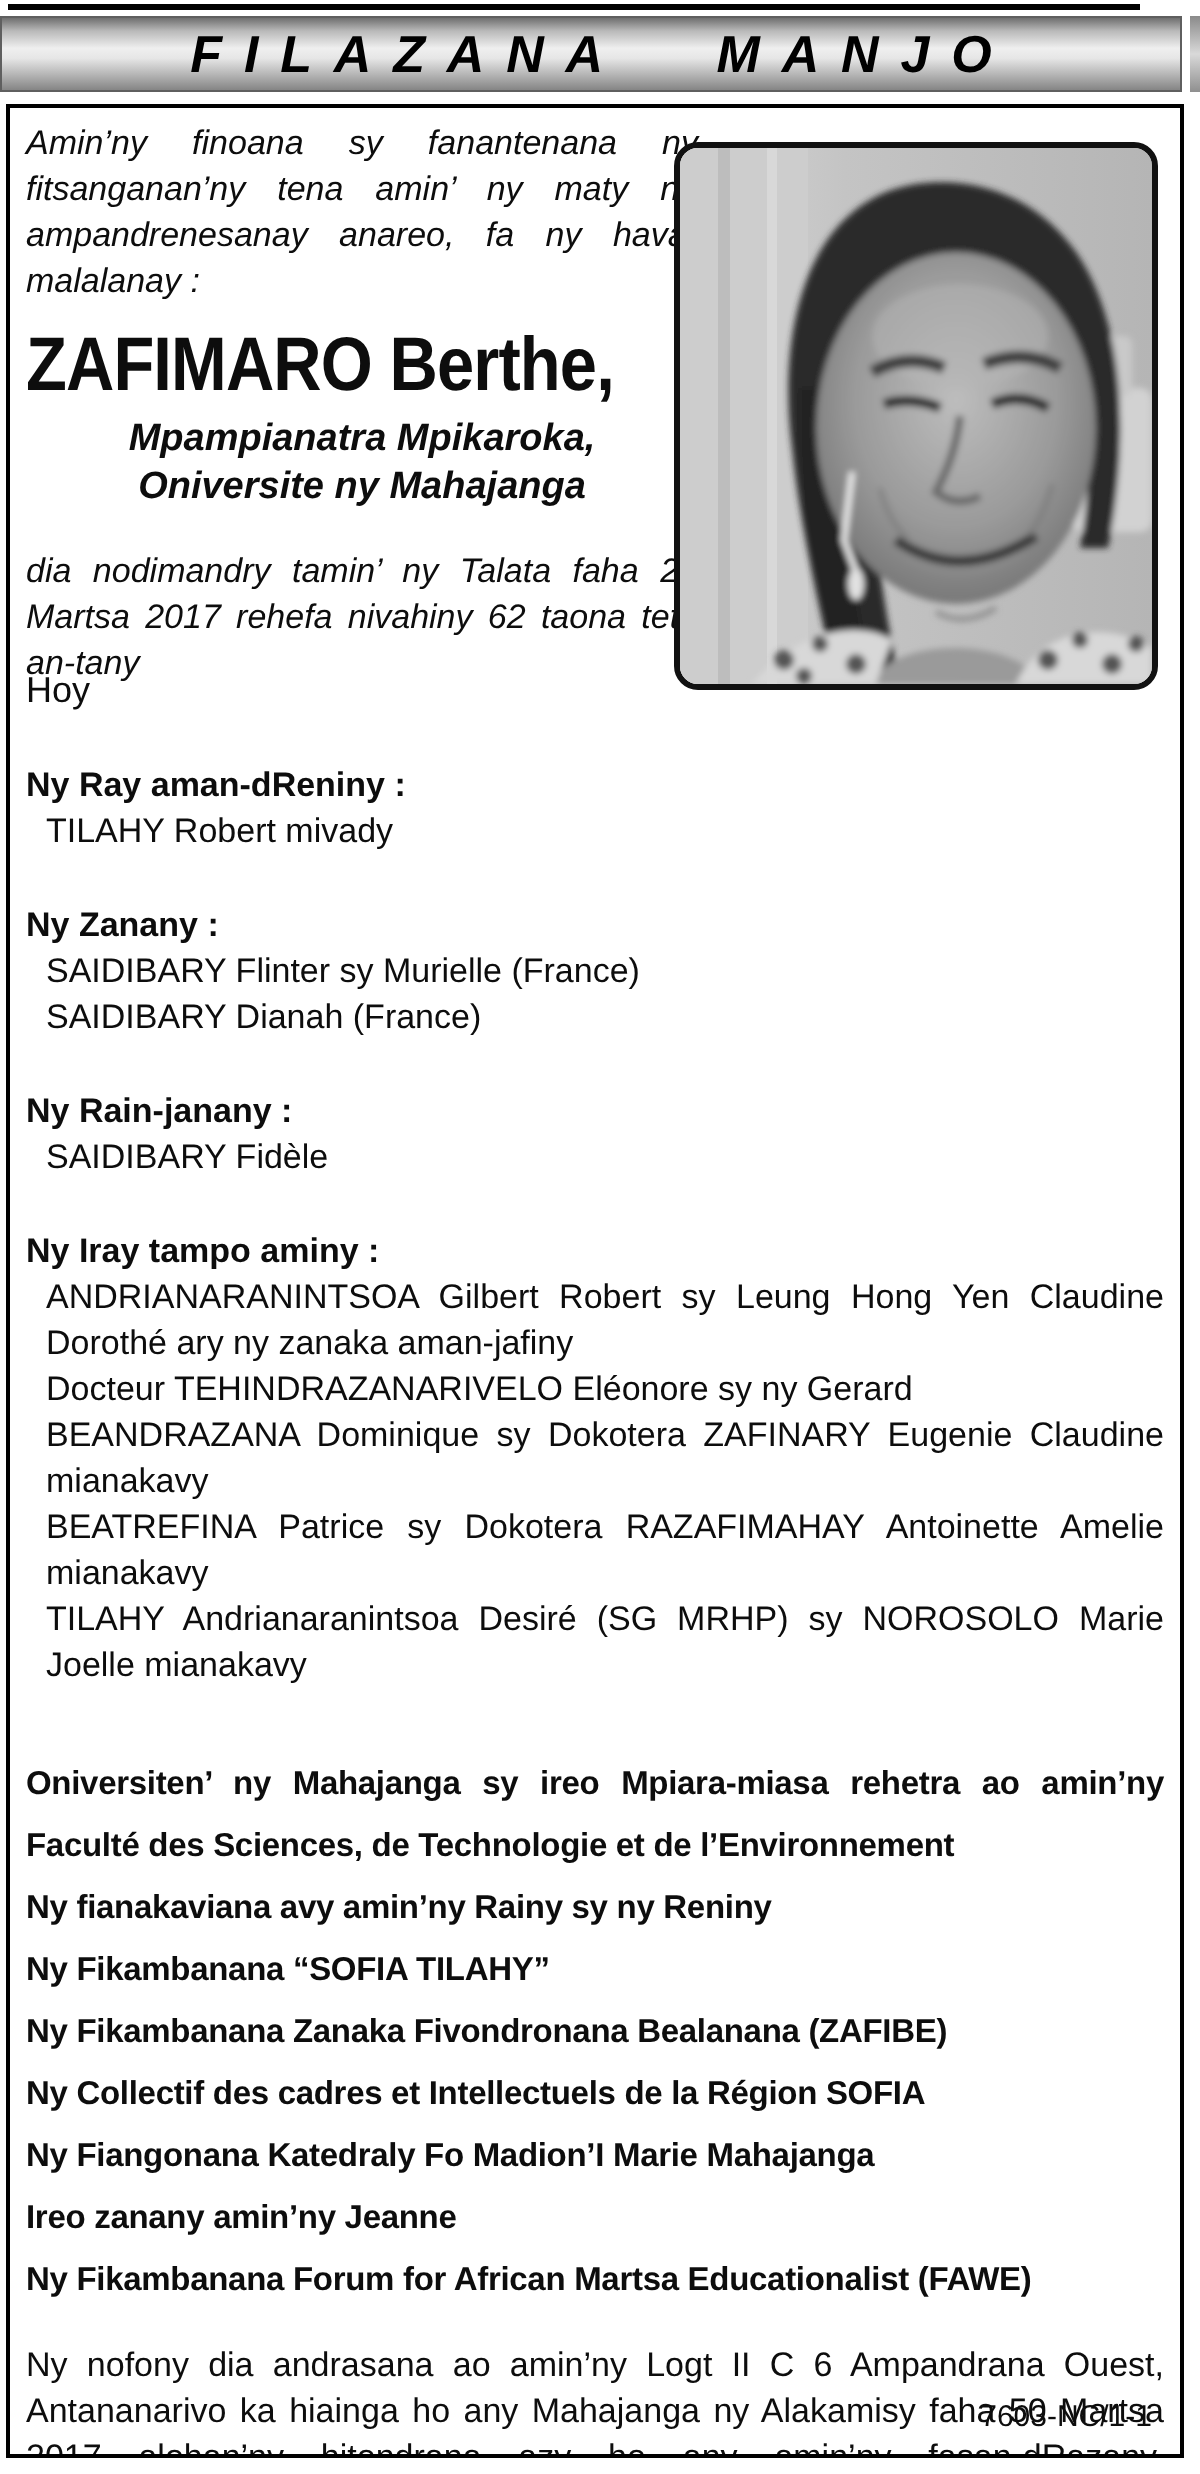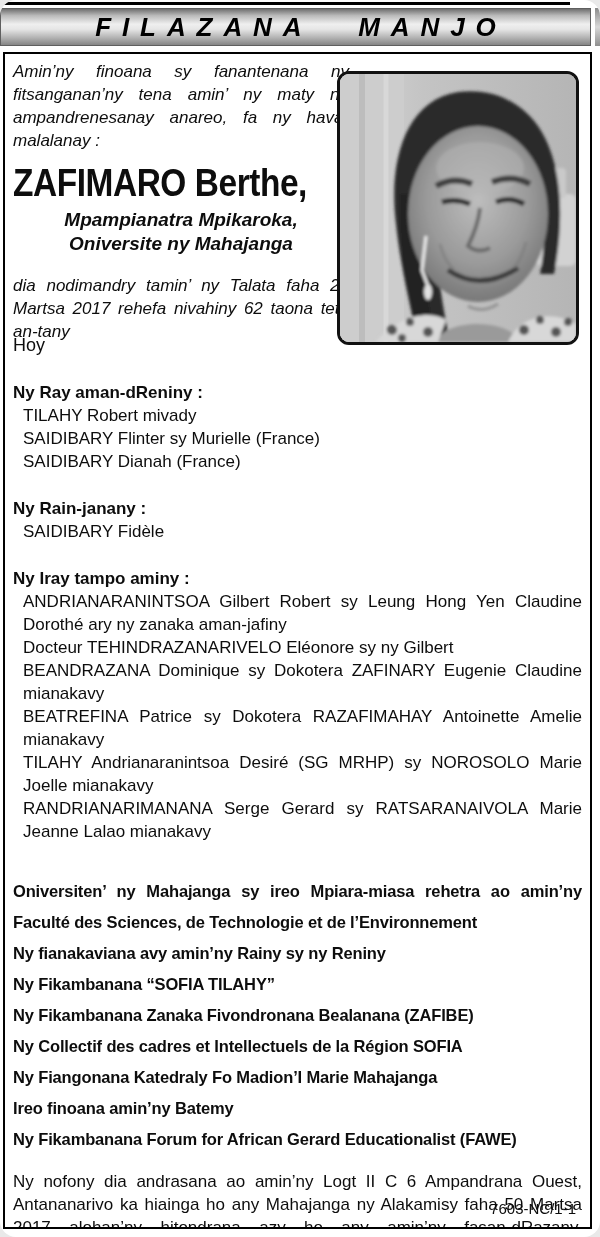--- a/index.html
+++ b/index.html
@@ -1,20 +1,19 @@
 <!DOCTYPE html>
 <html><head>
 <meta charset="utf-8">
 <style>
   html,body{margin:0;padding:0;background:#e9e9e9;}
   .page{
     position:relative;width:600px;height:1237px;background:#ffffff;
     font-family:"Liberation Sans",sans-serif;color:#0d0d0d;overflow:hidden;
     margin:0 auto;
-    border-radius:16px;
   }
   .top-rule{position:absolute;left:4px;top:2px;width:566px;height:3px;background:#000;}
   .banner{
     position:absolute;left:0;top:8px;width:591px;height:38px;box-sizing:border-box;
     border:1px solid #5f5f5f;
     background:linear-gradient(180deg,#6f6f6f 0%,#b9b9b9 18%,#efefef 42%,#e6e6e6 56%,#b2b2b2 80%,#858585 100%);
     display:flex;align-items:center;justify-content:center;
   }
   .banner-title{
     font-weight:bold;font-style:italic;font-size:26px;letter-spacing:0.42em;
@@ -145,61 +144,61 @@
     </div>
 
     <p class="hoy">Hoy</p>
 
     <div class="family">
 
         <p class="fam-line header"><span>Ny Ray aman-dReniny :</span></p>
 
         <p class="fam-line member"><span>TILAHY Robert mivady</span></p>
 
+        <p class="fam-line header"><span>Ny Zanany :</span></p>
 
         <p class="fam-line member"><span>SAIDIBARY Flinter sy Murielle (France)</span></p>
 
         <p class="fam-line member"><span>SAIDIBARY Dianah (France)</span></p>
 
         <p class="fam-line header"><span>Ny Rain-janany :</span></p>
 
         <p class="fam-line member"><span>SAIDIBARY Fidèle</span></p>
 
         <p class="fam-line header"><span>Ny Iray tampo aminy :</span></p>
 
         <p class="fam-line member"><span>ANDRIANARANINTSOA Gilbert Robert sy Leung Hong Yen Claudine Dorothé ary ny zanaka aman-jafiny</span></p>
 
-        <p class="fam-line member"><span>Docteur TEHINDRAZANARIVELO Eléonore sy ny Gilbert</span></p>
+        <p class="fam-line member"><span>Docteur TEHINDRAZANARIVELO Eléonore sy ny Gerard</span></p>
 
         <p class="fam-line member"><span>BEANDRAZANA Dominique sy Dokotera ZAFINARY Eugenie Claudine mianakavy</span></p>
 
         <p class="fam-line member"><span>BEATREFINA Patrice sy Dokotera RAZAFIMAHAY Antoinette Amelie mianakavy</span></p>
 
         <p class="fam-line member"><span>TILAHY Andrianaranintsoa Desiré (SG MRHP) sy NOROSOLO Marie Joelle mianakavy</span></p>
 
-        <p class="fam-line member"><span>RANDRIANARIMANANA Serge Gerard sy RATSARANAIVOLA Marie Jeanne Lalao mianakavy</span></p>
       </div>
 
     <div class="orgs">
 
         <p class="org-line"><span>Oniversiten’ ny Mahajanga sy ireo Mpiara-miasa rehetra ao amin’ny Faculté des Sciences, de Technologie et de l’Environnement</span></p>
 
         <p class="org-line"><span>Ny fianakaviana avy amin’ny Rainy sy ny Reniny</span></p>
 
         <p class="org-line"><span>Ny Fikambanana “SOFIA TILAHY”</span></p>
 
         <p class="org-line"><span>Ny Fikambanana Zanaka Fivondronana Bealanana (ZAFIBE)</span></p>
 
         <p class="org-line"><span>Ny Collectif des cadres et Intellectuels de la Région SOFIA</span></p>
 
         <p class="org-line"><span>Ny Fiangonana Katedraly Fo Madion’I Marie Mahajanga</span></p>
 
-        <p class="org-line"><span>Ireo finoana amin’ny Batemy</span></p>
-
-        <p class="org-line"><span>Ny Fikambanana Forum for African Gerard Educationalist (FAWE)</span></p>
+        <p class="org-line"><span>Ireo zanany amin’ny Jeanne</span></p>
+
+        <p class="org-line"><span>Ny Fikambanana Forum for African Martsa Educationalist (FAWE)</span></p>
       </div>
 
     <p class="closing">Ny nofony dia andrasana ao amin’ny Logt II C 6 Ampandrana Ouest, Antananarivo ka hiainga ho any Mahajanga ny Alakamisy faha 50 Martsa 2017 alohan’ny hitondrana azy ho any amin’ny fasan-dRazany, Anjanaborona, Bealanana.</p>
 
     <div class="footer-code">7603-NC/1-1</div>
 
   </div>
 </div>
 
 </body></html>

